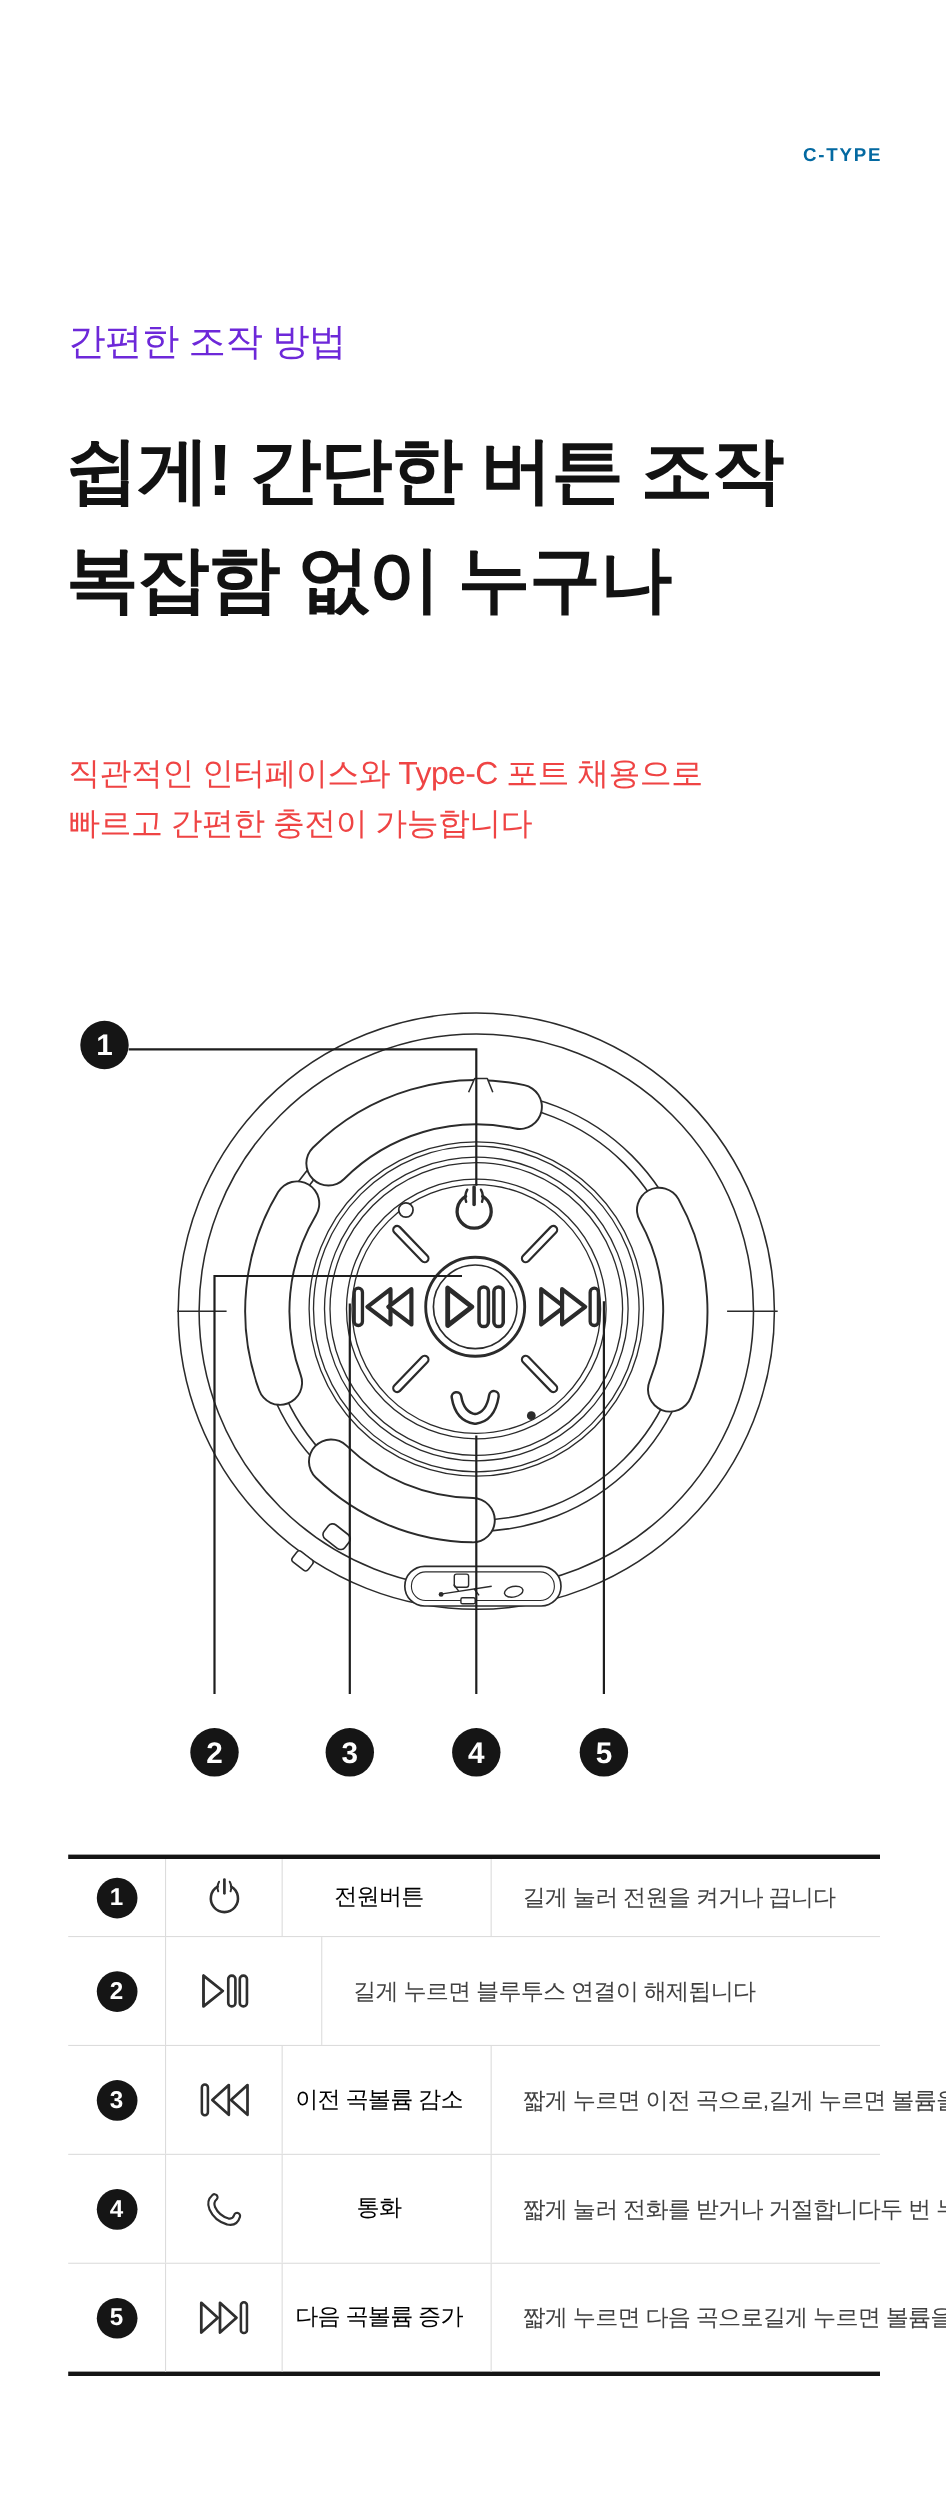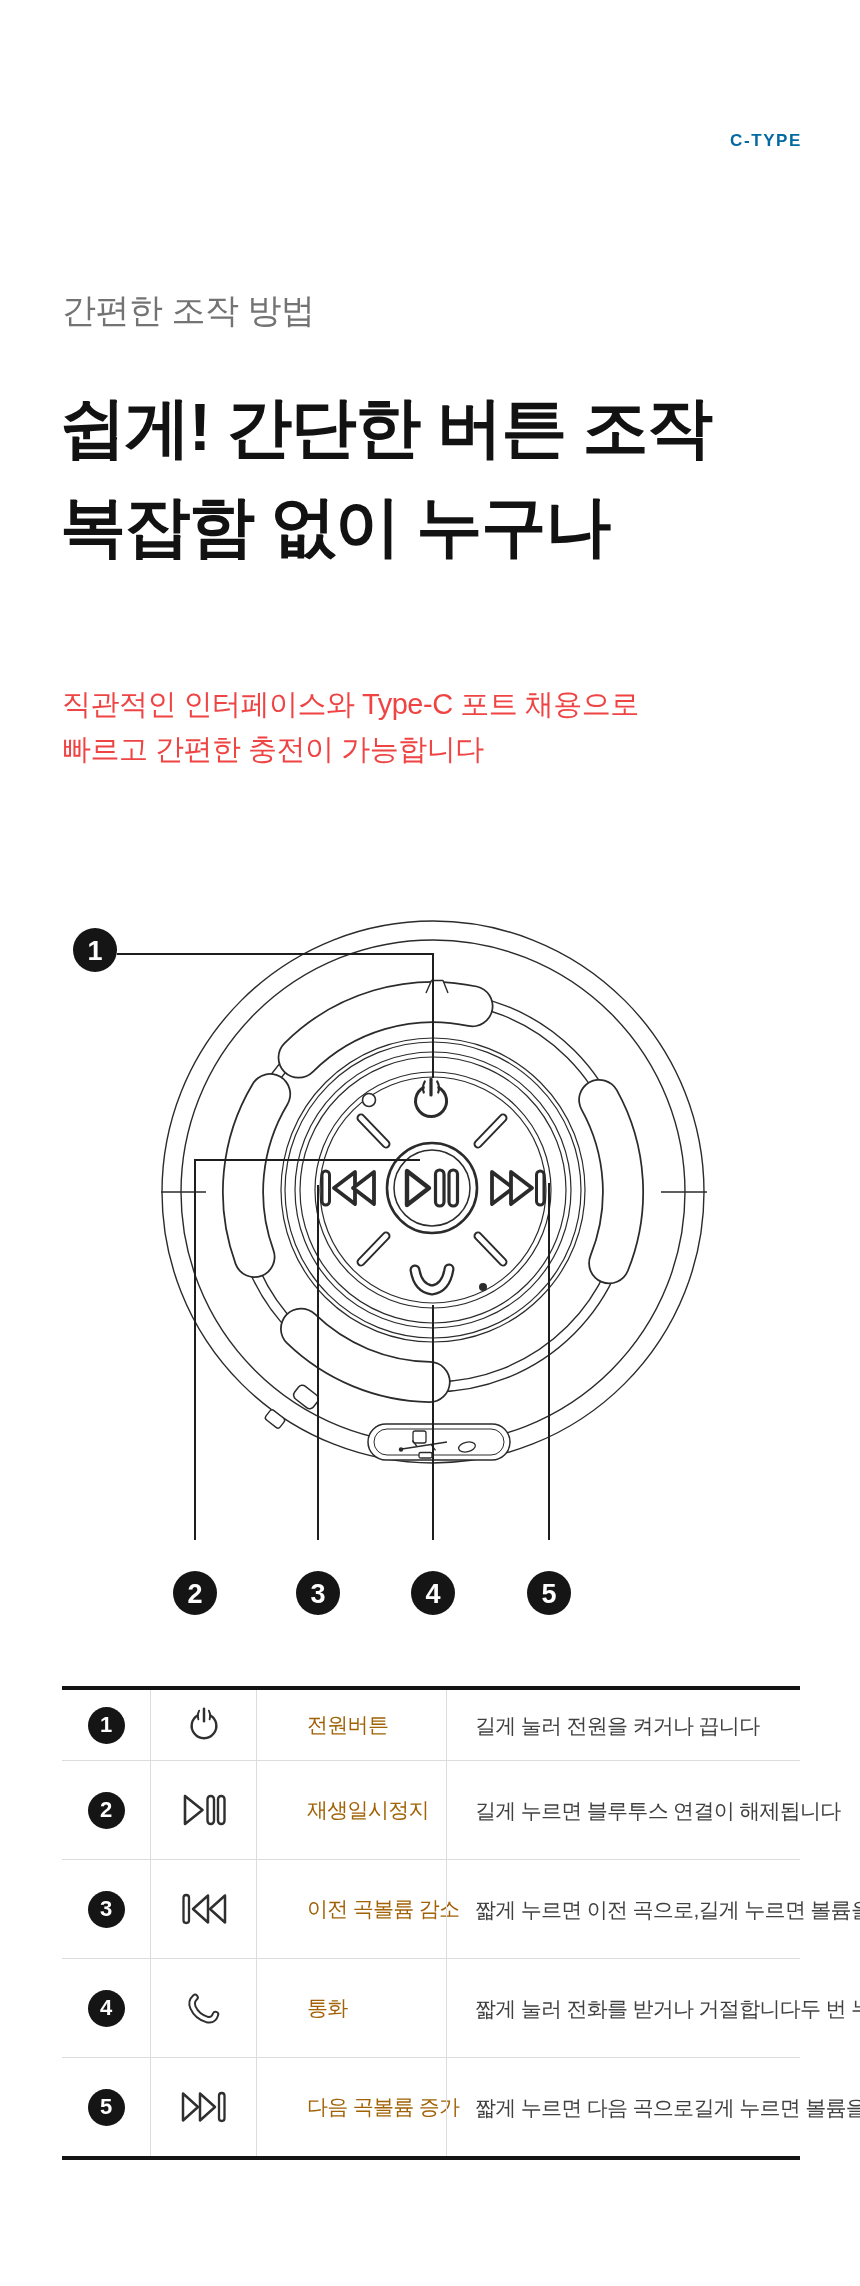--- a/index.html
+++ b/index.html
@@ -10,21 +10,21 @@
     overflow:hidden;
     font-family:"Liberation Sans","DejaVu Sans",sans-serif;
     color:#141414;
   }
   .corner-label{
     position:absolute; top:131px; right:58px;
     font-size:17px; font-weight:bold; letter-spacing:1.6px; color:#0369a1;
   }
   .eyebrow{
     position:absolute; top:288px; left:62px;
-    font-size:34px; letter-spacing:-0.5px; color:#737373;
+    font-size:34px; letter-spacing:-0.5px; color:#6d28d9;
   }
   .headline{
     position:absolute; top:378px; left:60px;
     font-size:66px; line-height:99px; font-weight:bold;
     letter-spacing:-1.5px; color:#121212;
   }
   .headline span{ display:block; }
   .lede{
     position:absolute; top:682px; left:62px;
     font-size:29px; line-height:45px; letter-spacing:-0.5px; color:#ef4444;
@@ -50,22 +50,22 @@
   .trow > div + div{ border-left:1px solid #dcdcdc; }
   .cell-num{ justify-content:center; }
   .num-chip{
     width:37px; height:37px; border-radius:50%;
     background:#151515; color:#ffffff;
     font-size:22px; font-weight:bold;
     display:flex; align-items:center; justify-content:center;
   }
   .cell-icon{ justify-content:center; }
   .cell-label{
-    padding-left:50px;
-    font-size:21px; line-height:40px; letter-spacing:-0.7px; color:#a16207;
+    padding-left:22px;
+    font-size:21px; line-height:40px; letter-spacing:-0.7px; color:#000000;justify-content:center;
   }
   .cell-desc{
     padding-left:28px;
     font-size:21px; line-height:41px; letter-spacing:-0.7px; color:#404040;margin-left:36px;
   }
   .cell-label div, .cell-desc div{ white-space:nowrap; }
   .ticon svg{ display:block; }
 </style>
 </head>
 <body>
@@ -257,24 +257,20 @@
       </div>
     <div class="cell-icon">
         <span class="ticon">
       <svg width="46" height="38" viewBox="0 0 46 38" fill="none" stroke="#2f2f2f" stroke-linejoin="round">
         <path d="M4 5 L4 33 L21.5 19 Z" stroke-width="2.6"></path>
         <rect x="26.5" y="5" width="6.5" height="28" rx="3.2" stroke-width="2.4"></rect>
         <rect x="37" y="5" width="6.5" height="28" rx="3.2" stroke-width="2.4"></rect>
       </svg>
     </span>
       </div>
-    <div class="cell-label">
-      <div>재생</div>
-      <div>일시정지</div>
-    </div>
     <div class="cell-desc">
       <div>길게 누르면 블루투스 연결이 해제됩니다</div>
     </div>
   </div>
 
   <div class="trow">
     <div class="cell-num">
         <span class="num-chip">3</span>
       </div>
     <div class="cell-icon">

